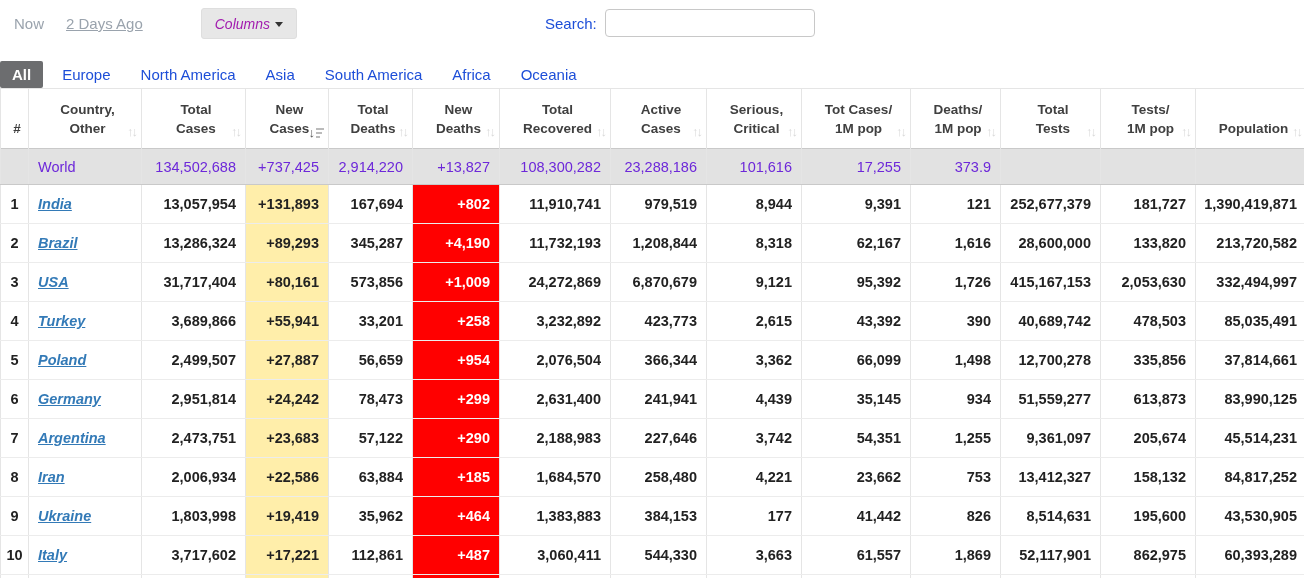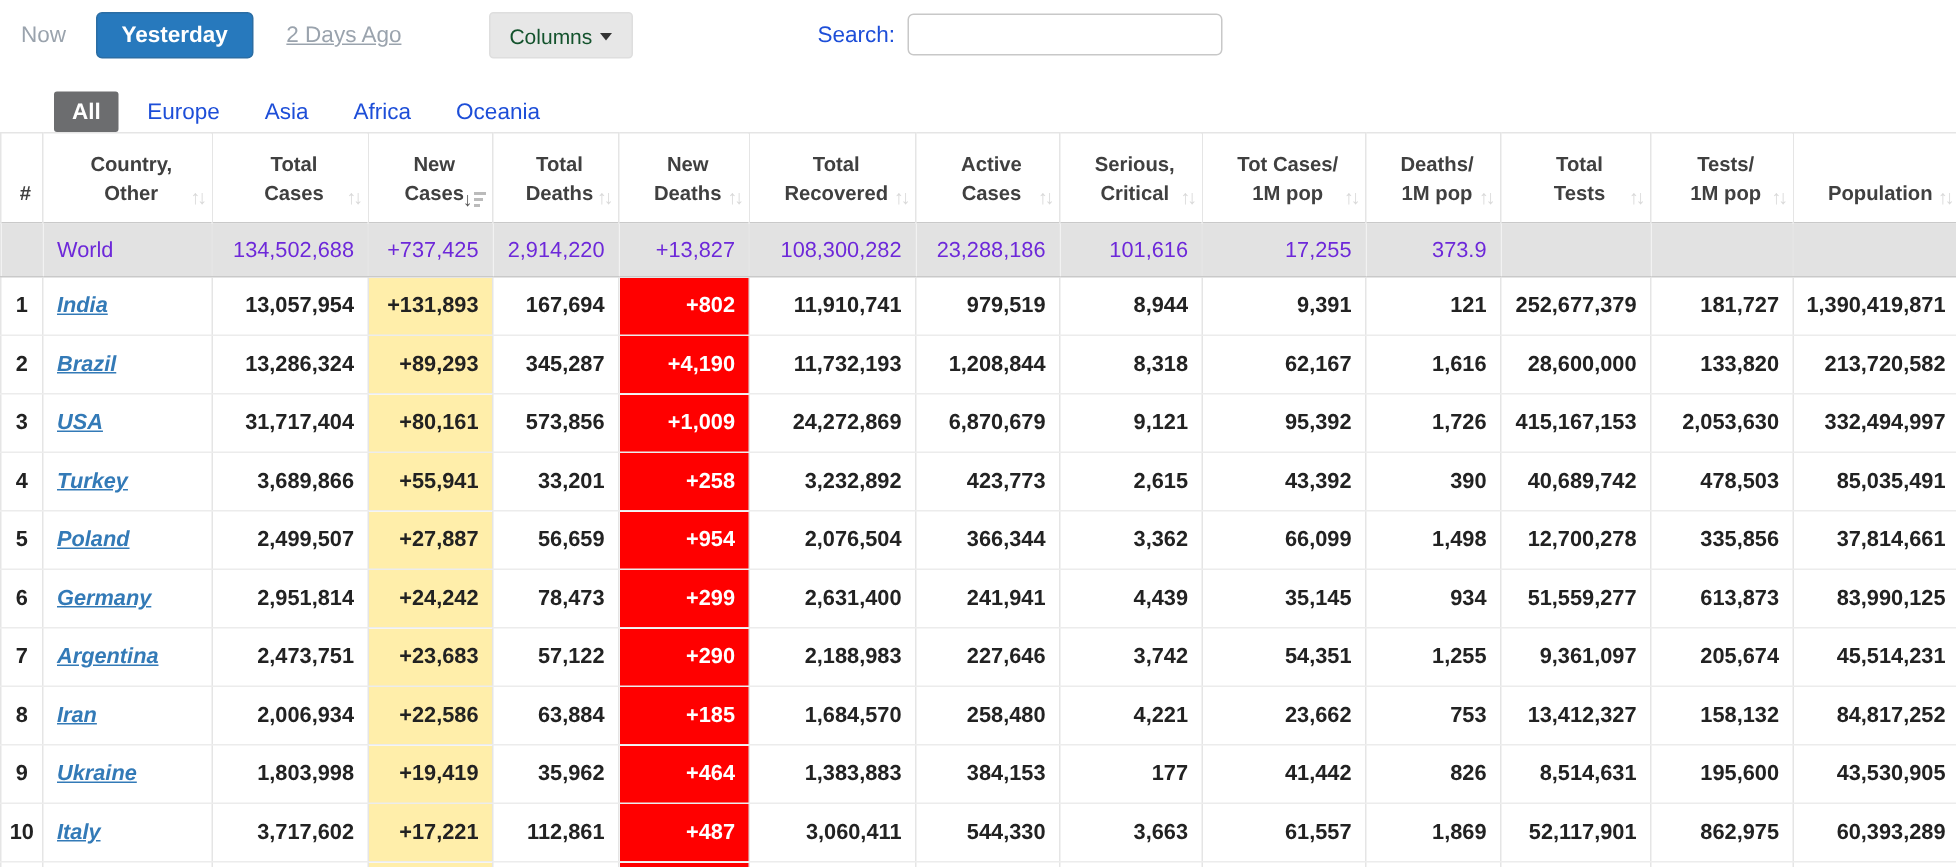--- a/index.html
+++ b/index.html
@@ -10,31 +10,31 @@
   
   .topbar { position:relative; height:50px; padding:8px 10px 0 10px;
     display:flex; align-items:flex-start; }
   .tb-link { color:#9aa3ad; font-size:15px; line-height:31px; text-decoration:none; cursor:pointer; }
   .tb-link.now { margin-left:4px; }
   .btn-yesterday { margin-left:20px; background:#2779bd; border:1px solid #2b6da3;
     color:#fff; font-size:15px; font-weight:700; padding:4px 16px; height:31px;
     border-radius:4px; cursor:pointer; }
   .tb-link.twodays { margin-left:22px;text-decoration:underline; }
   .btn-columns { margin-left:58px; background:#e7e7e7; border:1px solid #dedede;
-    color:#14532d; font-size:14px; padding:5px 13px; height:31px; border-radius:3px; cursor:pointer; }
+    color:#a21caf; font-size:14px; padding:5px 13px; height:31px; border-radius:3px; cursor:pointer;font-style:italic; }
   .caret { display:inline-block; margin-left:5px; vertical-align:middle;
     border-left:4px solid transparent; border-right:4px solid transparent;
     border-top:5px solid #333; }
   .search-wrap { position:absolute; left:545px; top:9px; display:flex; align-items:center; }
   .search-label { color:#1d4ed8; font-size:15px; }
   .search-input { margin-left:8px; width:210px; height:28px; border:1px solid #c8c8c8;
     border-radius:4px; padding:0 8px; font-size:14px; outline:none; }
 
   
-  .tabs { height:38px; display:flex; align-items:flex-end;padding-left:36px; }
+  .tabs { height:38px; display:flex; align-items:flex-end; }
   .tab { font-size:15px; color:#1d4ed8; padding:5px 15px; cursor:pointer; }
   .tab.active { background:#6c6d6f; color:#fff; font-weight:700; border-radius:2px;
     padding:5px 12px; margin-right:4px; }
 
   
   table { border-collapse:collapse; table-layout:fixed; width:1306px; }
   th, td { border-right:1px solid #e5e5e5; overflow:hidden; white-space:nowrap; }
   th:first-child, td:first-child { border-left:1px solid #e5e5e5; }
   thead th { border-top:1px solid #e5e5e5; height:60px; vertical-align:bottom;
     text-align:center; font-size:13.5px; font-weight:700; color:#404040;
@@ -65,33 +65,34 @@
   td.c-pop { color:#337ab7; }
   tr.partial td { height:39px; border-bottom:none; background:#fff; }
 </style>
 </head>
 <body>
 
 <div class="page">
 
   <div class="topbar">
     <a class="tb-link now">Now</a>
-    <button class="btn-yesterday">Yesterday</button>
     <a class="tb-link twodays">2 Days Ago</a>
     <button class="btn-columns"><span>Columns</span><span class="caret"></span></button>
     <div class="search-wrap">
       <span class="search-label">Search:</span>
       <input class="search-input" type="text" value="" style="">
     </div>
   </div>
 
   <div class="tabs" id="tabs">
       <div class="tab active">All</div>
       <div class="tab">Europe</div>
+      <div class="tab">North America</div>
       <div class="tab">Asia</div>
+      <div class="tab">South America</div>
       <div class="tab">Africa</div>
       <div class="tab">Oceania</div>
     </div>
 
   <table>
     <colgroup id="cols">
         <col style="width: 28px;">
         <col style="width: 113px;">
         <col style="width: 104px;">
         <col style="width: 83px;">

